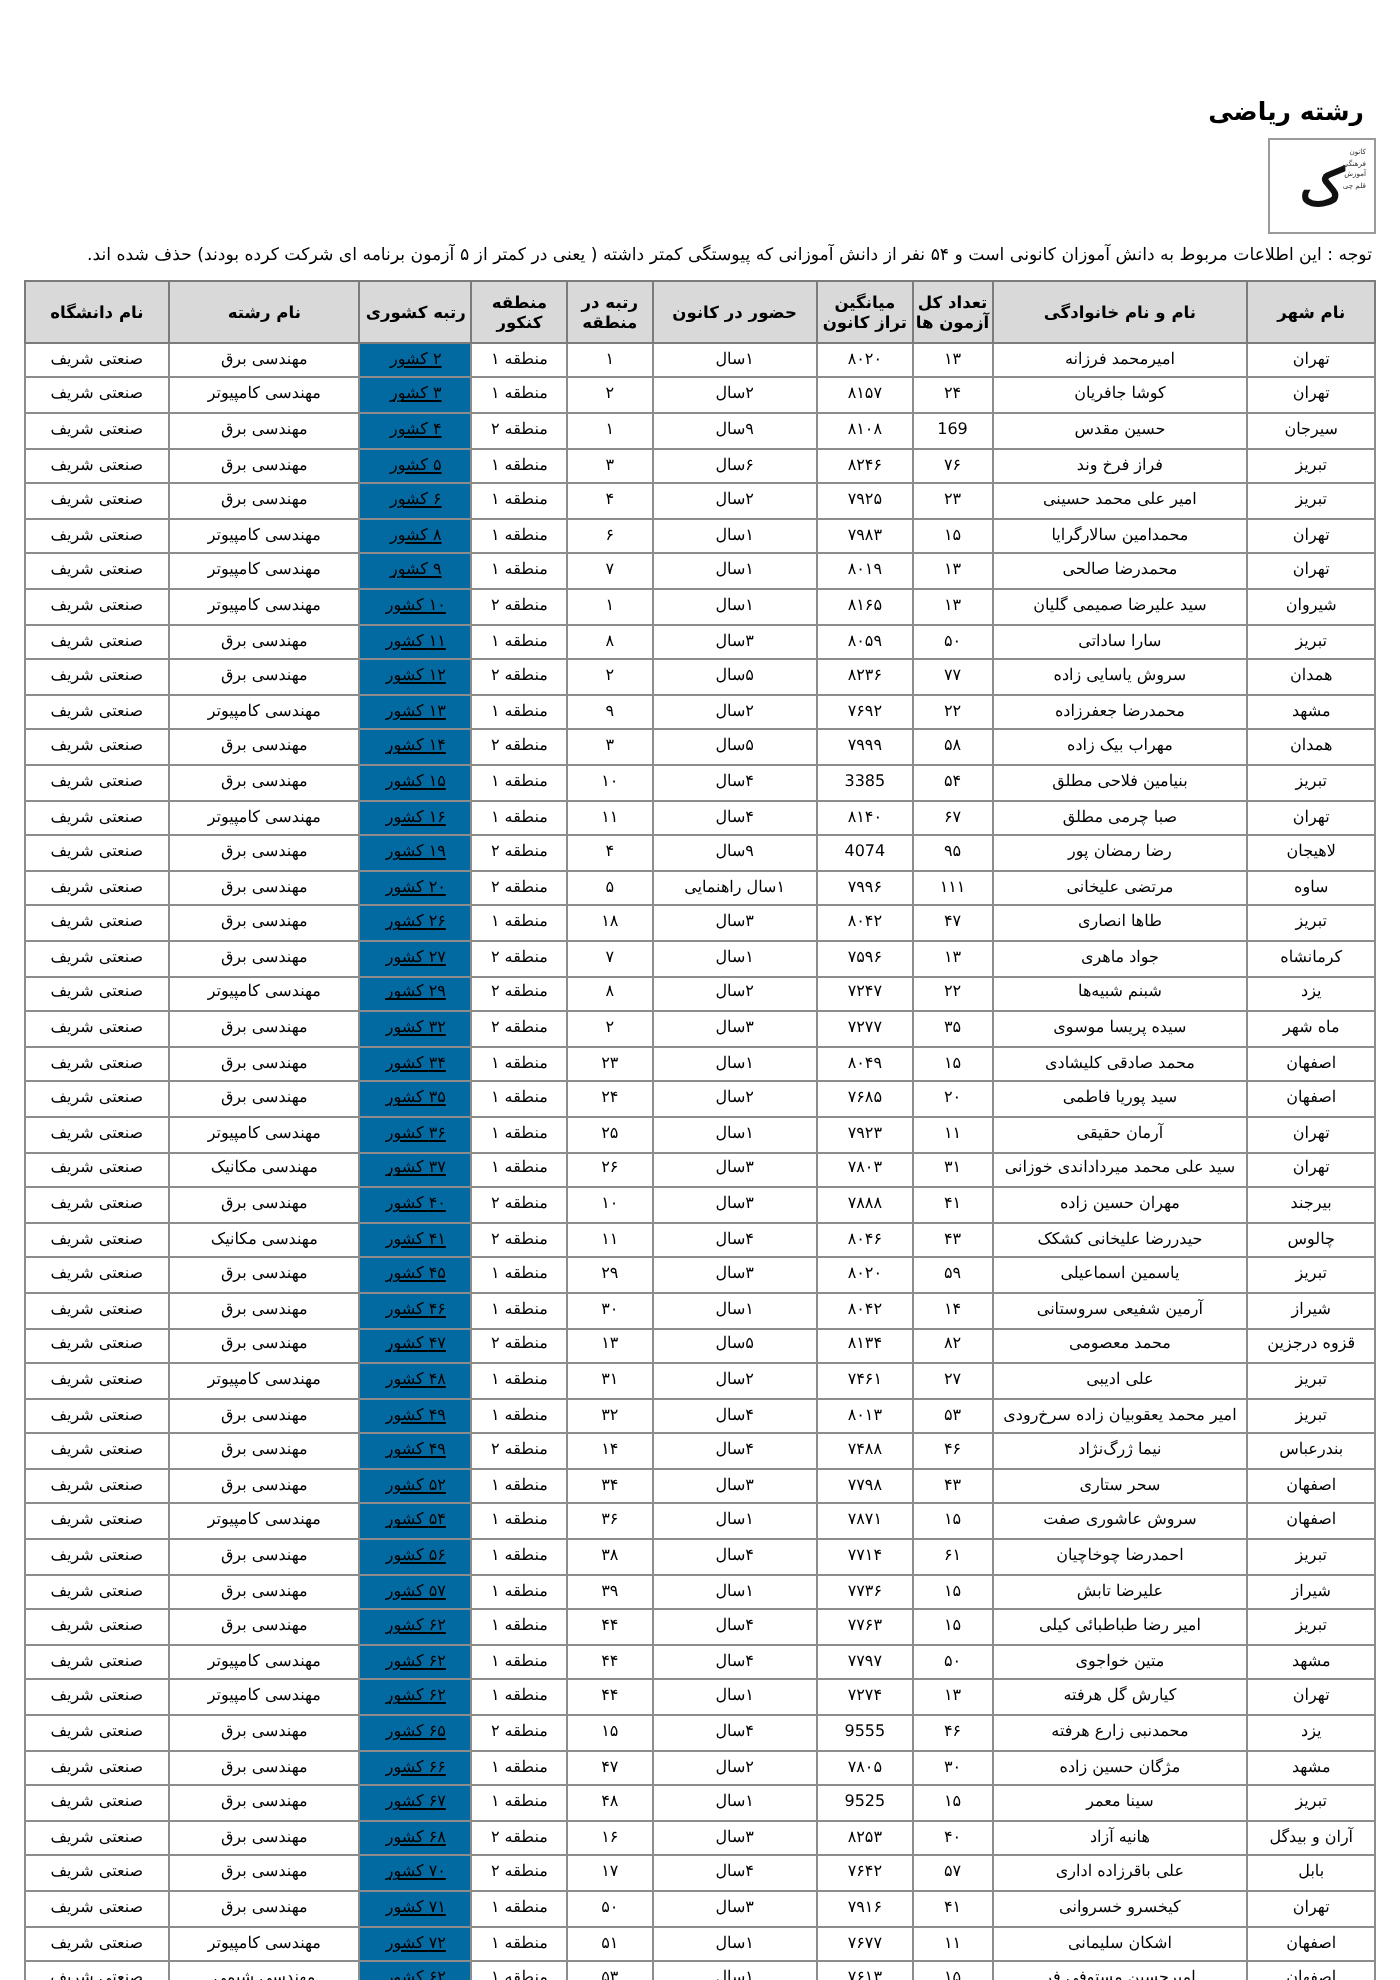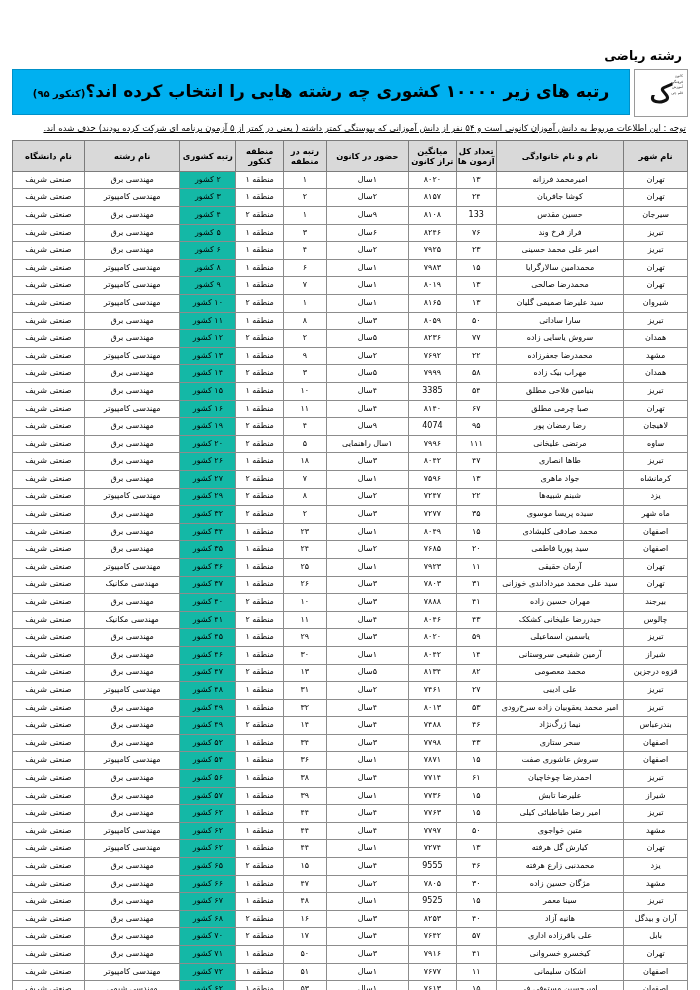--- a/index.html
+++ b/index.html
@@ -95,21 +95,20 @@
     color: #333;
     text-align: right;
     width: 13px;
   }
   .note {
     font-size: 8.6px;
     line-height: 1.5;
     text-align: right;
     margin: 0 2px 5px 2px;
     color: #000;
-    text-decoration: underline;
   }
   table.main {
     width: 100%;
     border-collapse: collapse;
     table-layout: fixed;
     font-size: 8px;
   }
   table.main th {
     background: #d9d9d9;
     border: 1px solid #7b7b7b;
@@ -126,21 +125,22 @@
     padding: 1px 2px;
     height: 14.6px;
     text-align: center;
     vertical-align: middle;
     white-space: nowrap;
     overflow: hidden;
     font-size: 8px;
     line-height: 1.1;
   }
   td.c-rank-country {
-    background: #14b8a6;
+    background: #0369a1;
+    text-decoration: underline;
   }
   td.c-name {
     font-size: 7.6px;
   }
   td.c-name-long {
     font-size: 6.4px;
   }
   td.c-city, td.c-uni, td.c-major {
     font-size: 7.8px;
   }
@@ -161,25 +161,20 @@
 
 <div class="page">
 
   <div class="page-title">رشته ریاضی</div>
 
   <div class="banner-row">
     <div class="logo-box">
       <div class="logo-inner">
         <div class="logo-side">کانون فرهنگی آموزش قلم چی</div>
         <div class="logo-mark">ک</div>
-      </div>
-    </div>
-    <div class="banner">
-      <div class="banner-text">
-        <span>رتبه های زیر ۱۰۰۰۰ کشوری چه رشته هایی را انتخاب کرده اند؟</span><span class="small">(کنکور ۹۵)</span>
       </div>
     </div>
   </div>
 
   <div class="note">توجه : این اطلاعات مربوط به دانش آموزان کانونی است و ۵۴ نفر از دانش آموزانی که پیوستگی کمتر داشته ( یعنی در کمتر از ۵ آزمون برنامه ای شرکت کرده بودند) حذف شده اند.</div>
 
   <table class="main">
     <colgroup>
       <col class="w-city">
         <col class="w-name">
@@ -227,21 +222,21 @@
           <td>۲سال</td>
           <td>۲</td>
           <td>منطقه ۱</td>
           <td class="c-rank-country">۳ کشور</td>
           <td class="c-major">مهندسی کامپیوتر</td>
           <td class="c-uni">صنعتی شریف</td>
         </tr>
         <tr>
           <td class="c-city">سیرجان</td>
           <td class="c-name">حسین مقدس</td>
-          <td>133</td>
+          <td>169</td>
           <td>۸۱۰۸</td>
           <td>۹سال</td>
           <td>۱</td>
           <td>منطقه ۲</td>
           <td class="c-rank-country">۴ کشور</td>
           <td class="c-major">مهندسی برق</td>
           <td class="c-uni">صنعتی شریف</td>
         </tr>
         <tr>
           <td class="c-city">تبریز</td>

